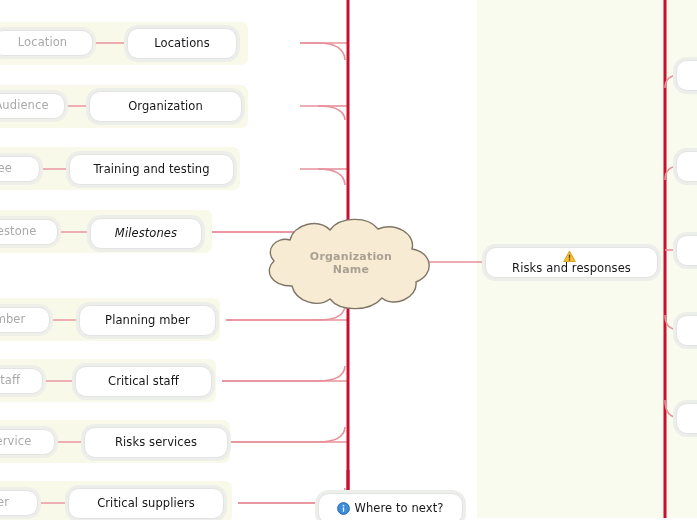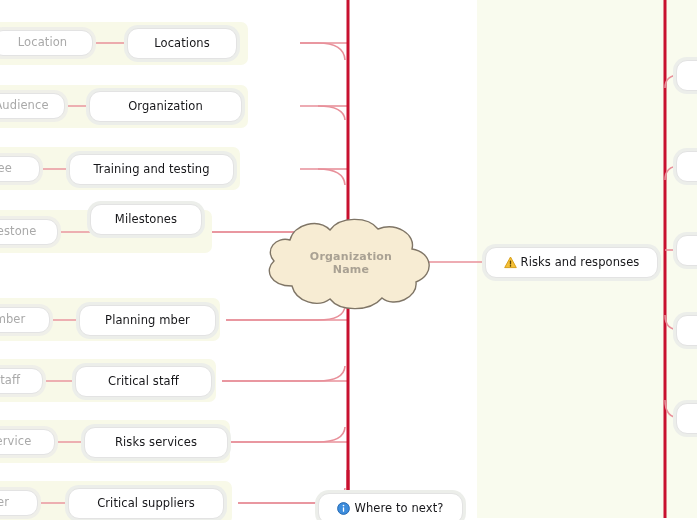--- a/index.html
+++ b/index.html
@@ -173,21 +173,21 @@
 
   <div class="node" style="left:127px; top:28px; width:110px; height:31px;">
     <span class="node-label">Locations</span>
   </div>
   <div class="node" style="left:89px; top:91px; width:153px; height:31px;">
     <span class="node-label">Organization</span>
   </div>
   <div class="node" style="left:69px; top:154px; width:165px; height:31px;">
     <span class="node-label">Training and testing</span>
   </div>
-  <div class="node" style="left:90px; top:204px; width:112px; height:31px;">
+  <div class="node" style="left:90px; top:218px; width:112px; height:31px;font-style:italic;">
     <span class="node-label">Milestones</span>
   </div>
   <div class="node" style="left:79px; top:305px; width:137px; height:31px;">
     <span class="node-label">Planning mber</span>
   </div>
   <div class="node" style="left:75px; top:366px; width:137px; height:31px;">
     <span class="node-label">Critical staff</span>
   </div>
   <div class="node" style="left:84px; top:427px; width:144px; height:31px;">
     <span class="node-label">Risks services</span>
@@ -208,21 +208,21 @@
                C162,82 138,92 126,82
                C114,96 84,96 74,83
                C62,92 40,86 36,70 Z" fill="#f7ecd3" stroke="#7f7566" stroke-width="1.4"></path>
     </svg>
     <div class="cloud-text">
       <span>Organization</span>
       <span>Name</span>
     </div>
   </div>
 
-  <div class="node" style="left:485px; top:247px; width:173px; height:31px;">
+  <div class="node" style="left:485px; top:247px; width:173px; height:31px;flex-direction:column;">
     <span class="ico">
       <svg width="13" height="13" viewBox="0 0 13 13">
         <path d="M6.5,1 L12.3,11.6 L0.7,11.6 Z" fill="#f5c038" stroke="#d49a10" stroke-width="0.9" stroke-linejoin="round"></path>
         <rect x="5.85" y="4.6" width="1.3" height="3.9" rx="0.55" fill="#5c4300"></rect>
         <circle cx="6.5" cy="9.9" r="0.78" fill="#5c4300"></circle>
       </svg>
     </span>
     <span class="node-label">Risks and responses</span>
   </div>
 

